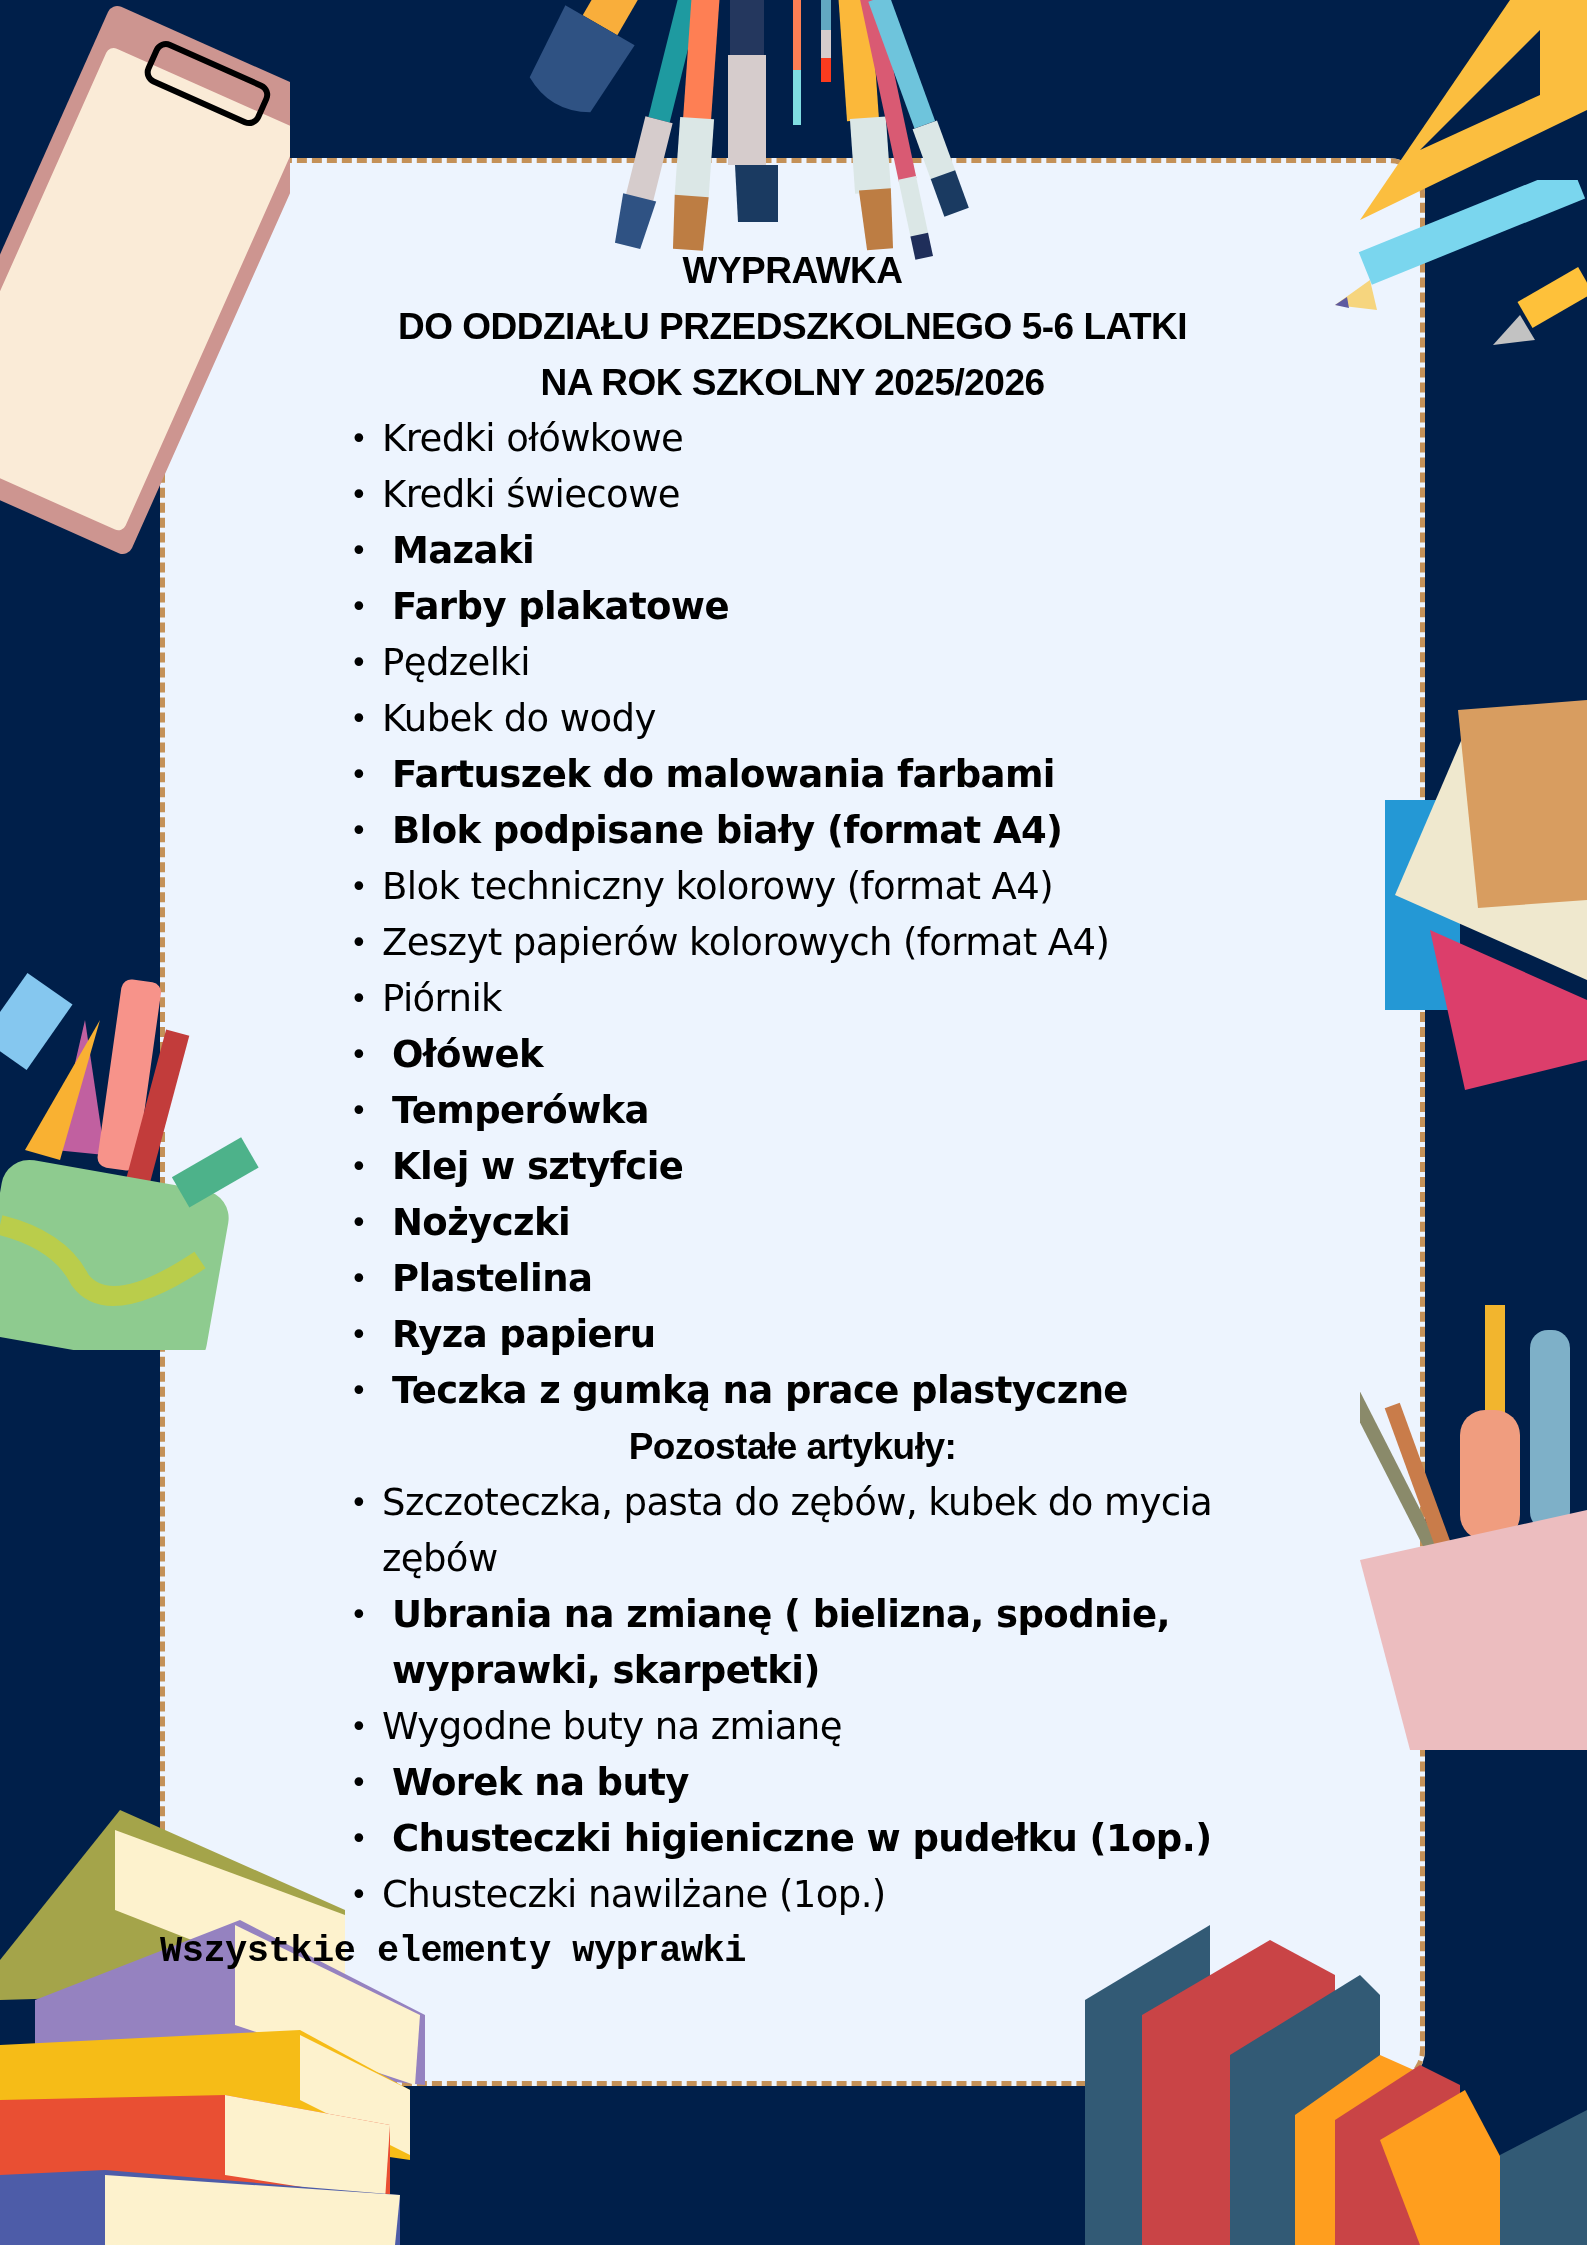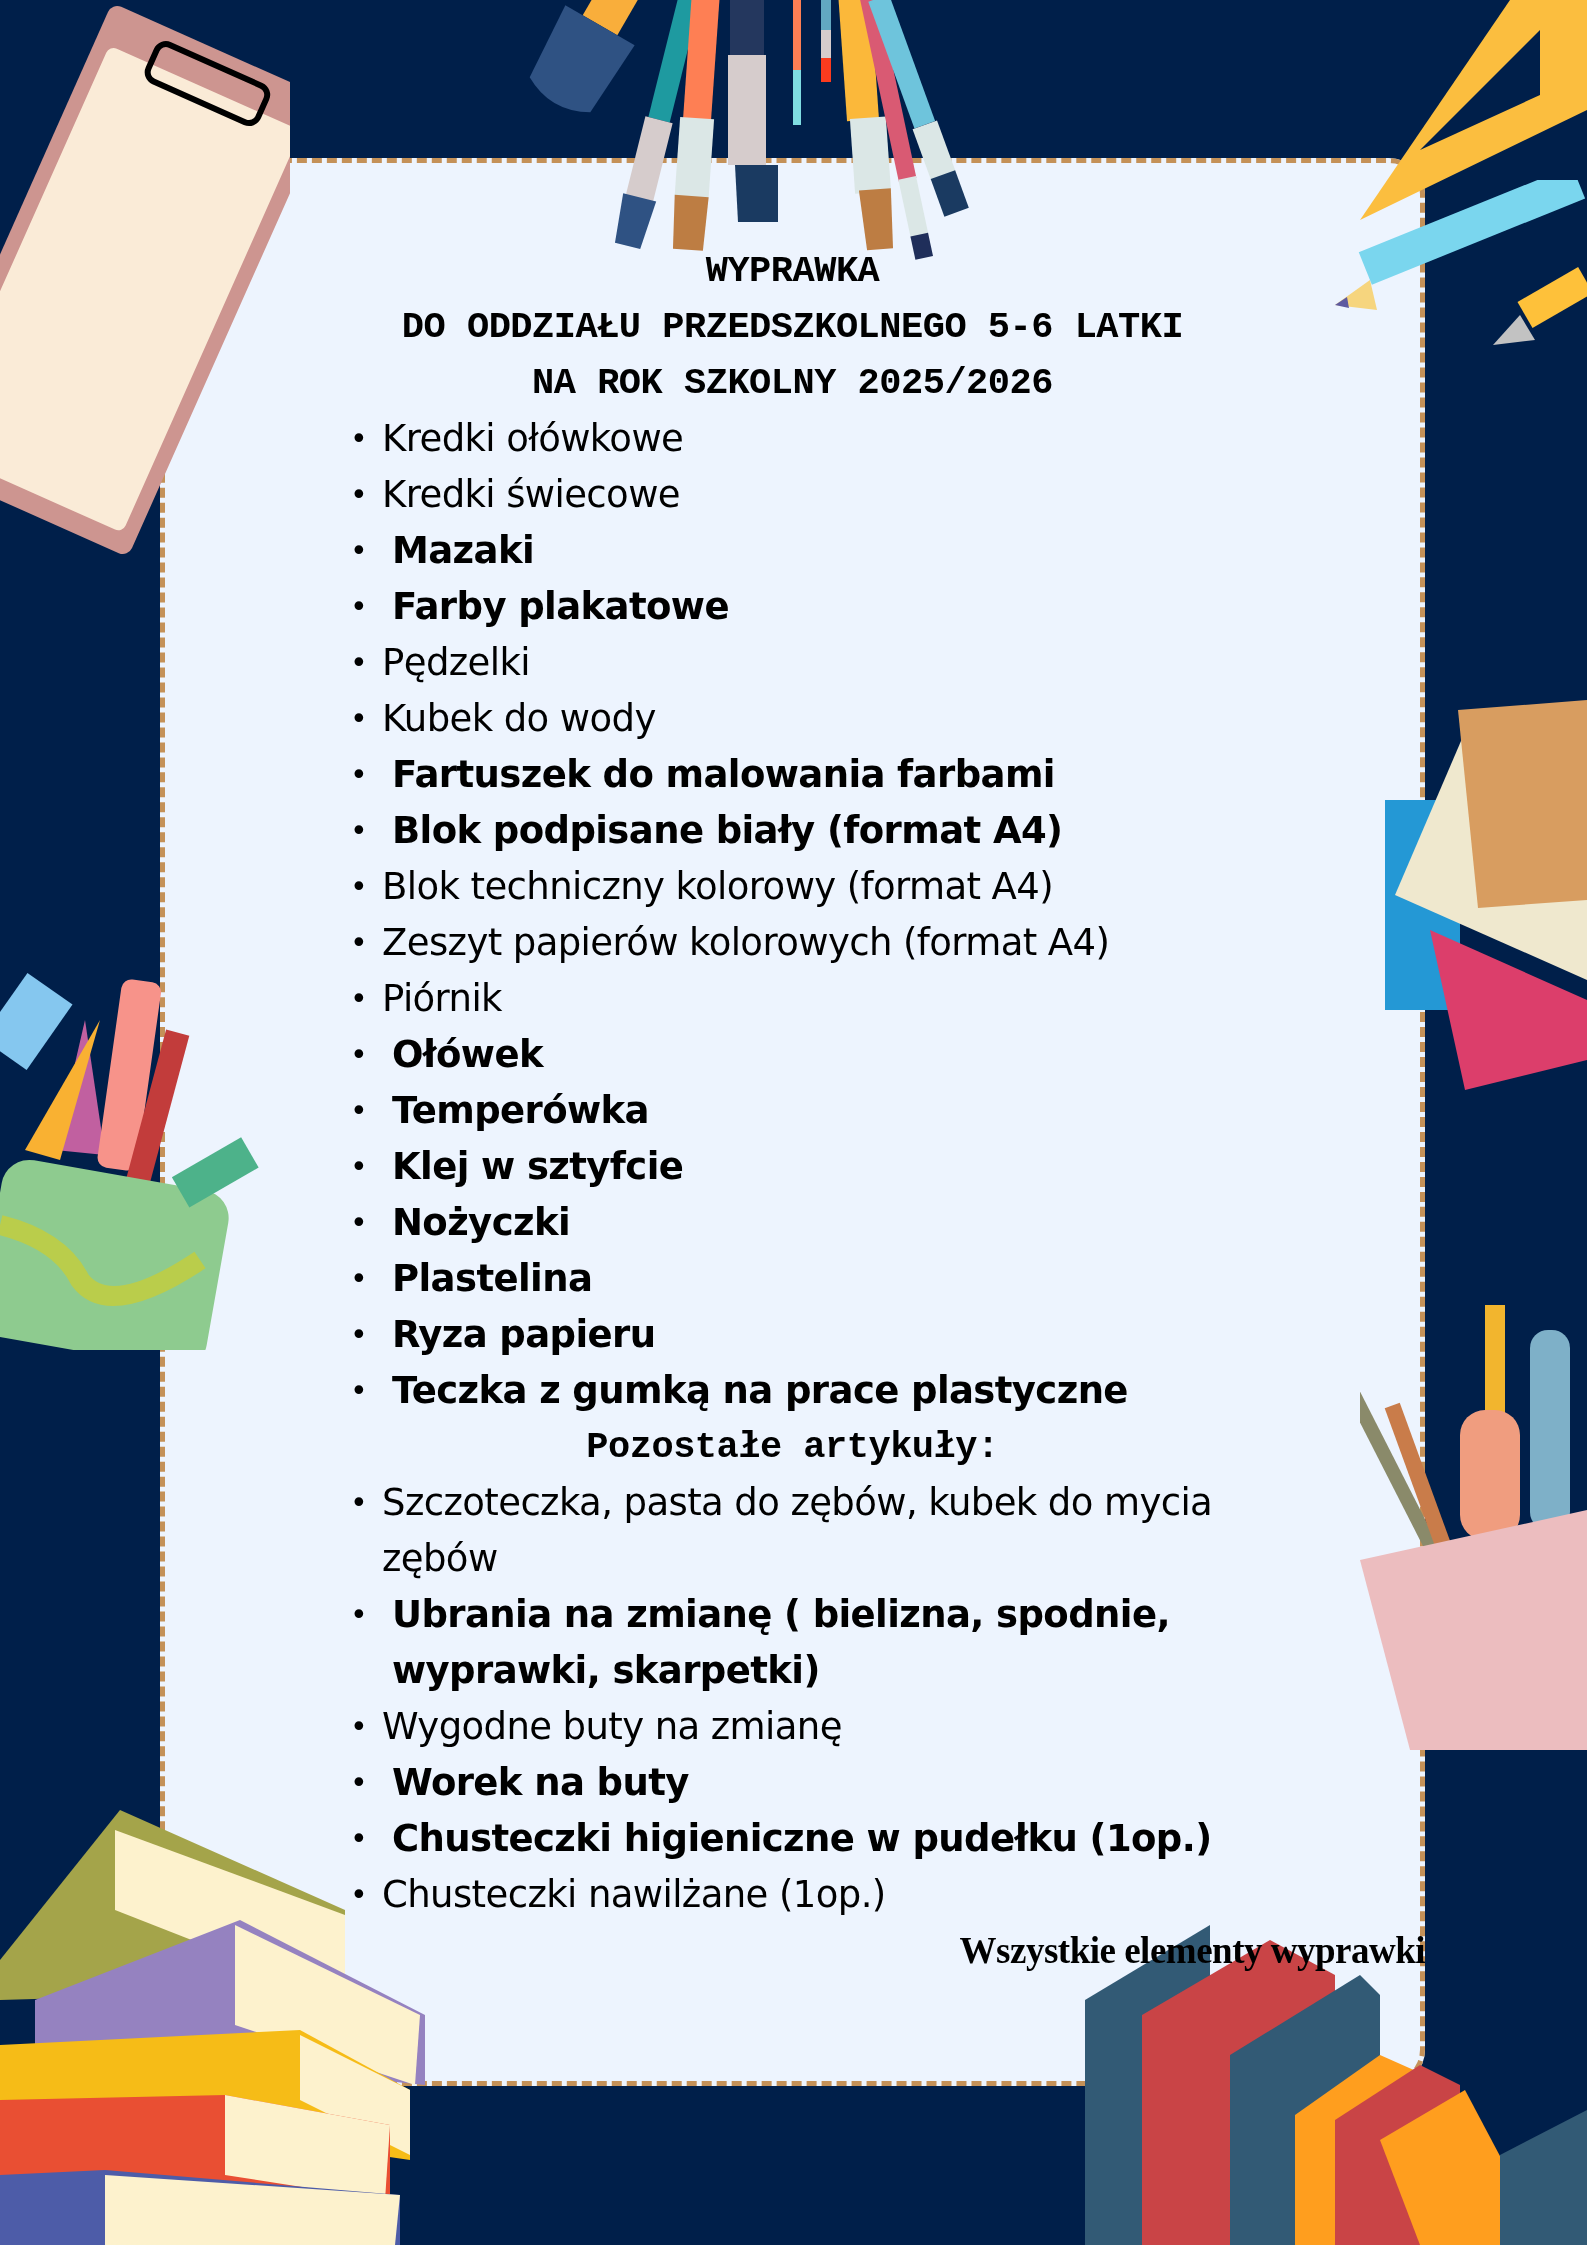--- a/index.html
+++ b/index.html
@@ -1,27 +1,27 @@
 <!DOCTYPE html>
 <html><head>
 <meta charset="utf-8">
 <style>
   html, body { margin:0; padding:0; }
   body { width:1587px; height:2245px; background:#001f4a; position:relative; overflow:hidden; font-family:"Liberation Sans", "DejaVu Sans", sans-serif; }
   .paper { position:absolute; left:160px; top:158px; width:1265px; height:1928px; background:#edf4fe; border-radius:0 36px 36px 0; }
   .paper-border { position:absolute; left:160px; top:158px; width:1265px; height:1928px; border:5px dashed #c49158; box-sizing:border-box; border-radius:0 36px 36px 0; pointer-events:none; }
   .deco { position:absolute; }
   .content { position:absolute; left:160px; top:243px; width:1265px; color:#000; }
-  .h { text-align:center; font-weight:bold; font-size:37px; line-height:56px; margin:0; font-family:Liberation Mono, monospace; letter-spacing:-0.5px; }
+  .h { text-align:center; font-weight:bold; font-size:37px; line-height:56px; margin:0; font-family:Liberation Sans, sans-serif; letter-spacing:-0.5px; }
   ul.list { list-style:none; margin:0; padding:0 0 0 222px; width:1000px; }
   ul.list li { position:relative; font-size:37px; line-height:56px; padding-left:0; font-family:"DejaVu Sans", sans-serif; letter-spacing:-0.6px; }
   ul.list li .bullet { position:absolute; left:-32px; top:0; font-size:30px; }
   ul.list li .txt { display:block; }
   ul.list li.indent .txt { padding-left:10px;font-weight:bold; }
-  .footer { text-align:right; font-weight:bold; font-size:37px; line-height:56px; font-family:Liberation Serif, serif; letter-spacing:-0.5px; position:relative; z-index:5; }
+  .footer { text-align:left; font-weight:bold; font-size:37px; line-height:56px; font-family:Liberation Mono, monospace; letter-spacing:-0.5px; position:relative; z-index:5; }
 </style>
 </head>
 <body>
 
 <div class="paper"></div>
 <div class="paper-border"></div>
 
 <svg class="deco" style="left:-40px;top:0;" width="330" height="560" viewBox="0 0 330 560">
   <g transform="rotate(24 160 280)">
     <rect x="40" y="30" width="240" height="500" rx="10" fill="#cd9590"></rect>

